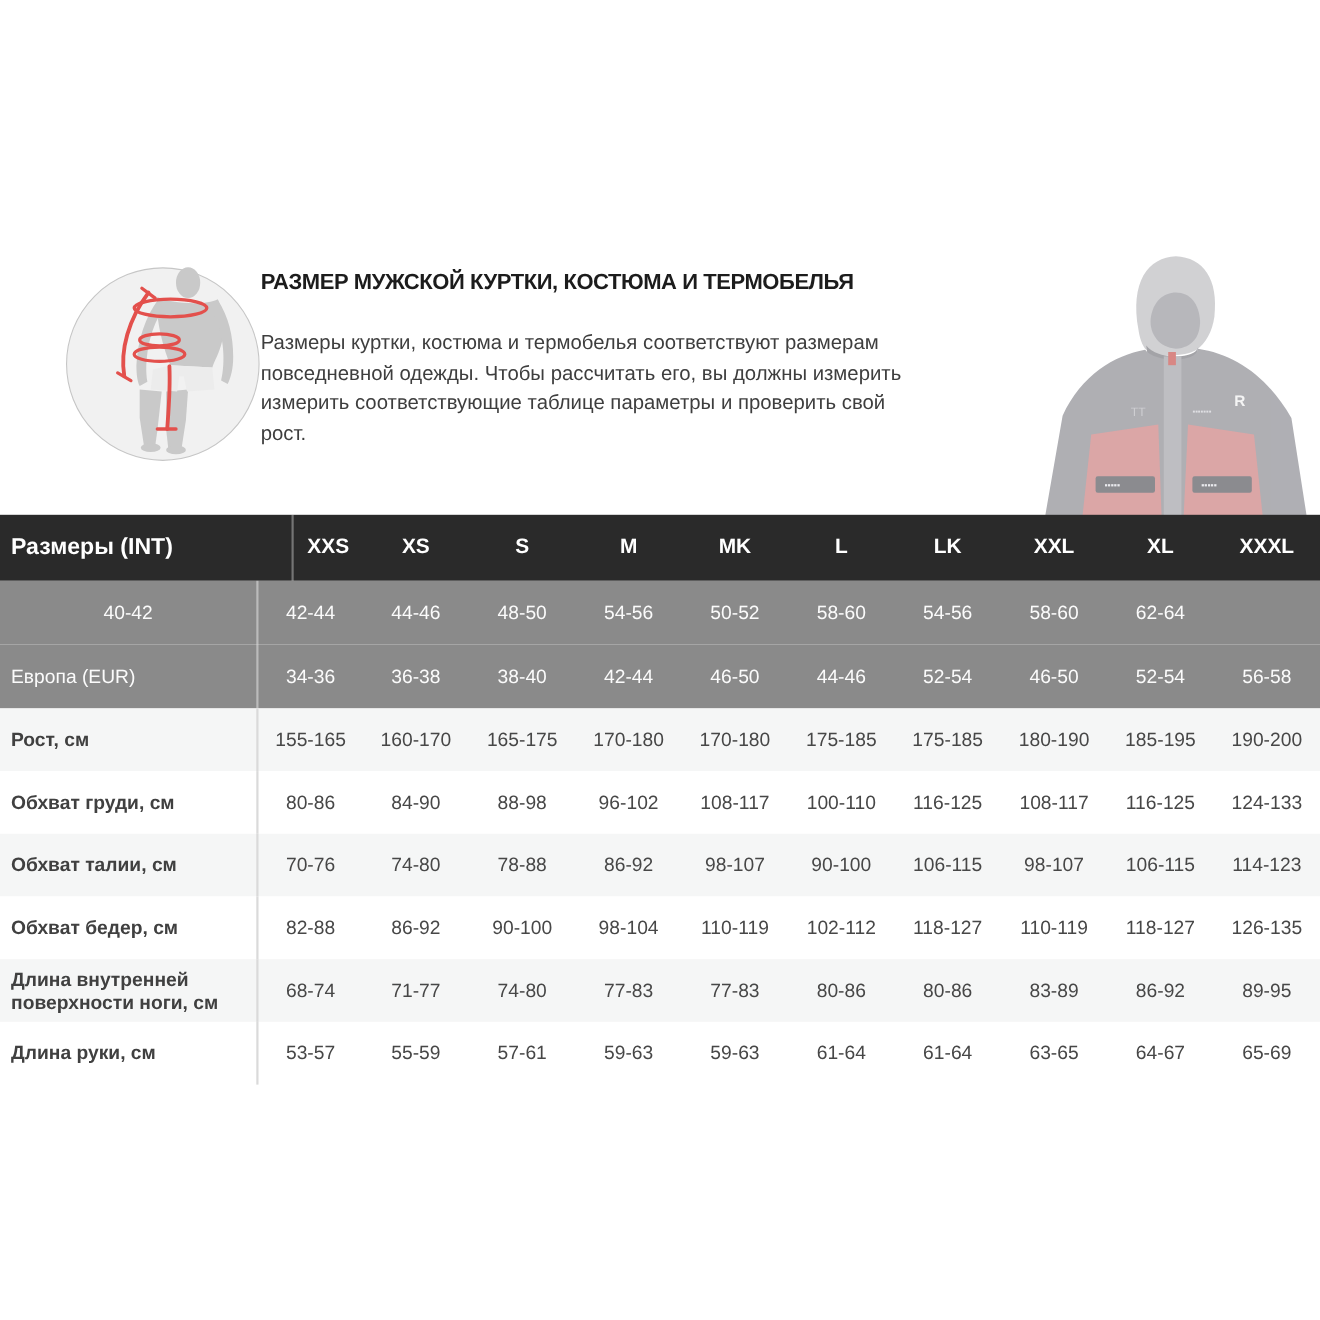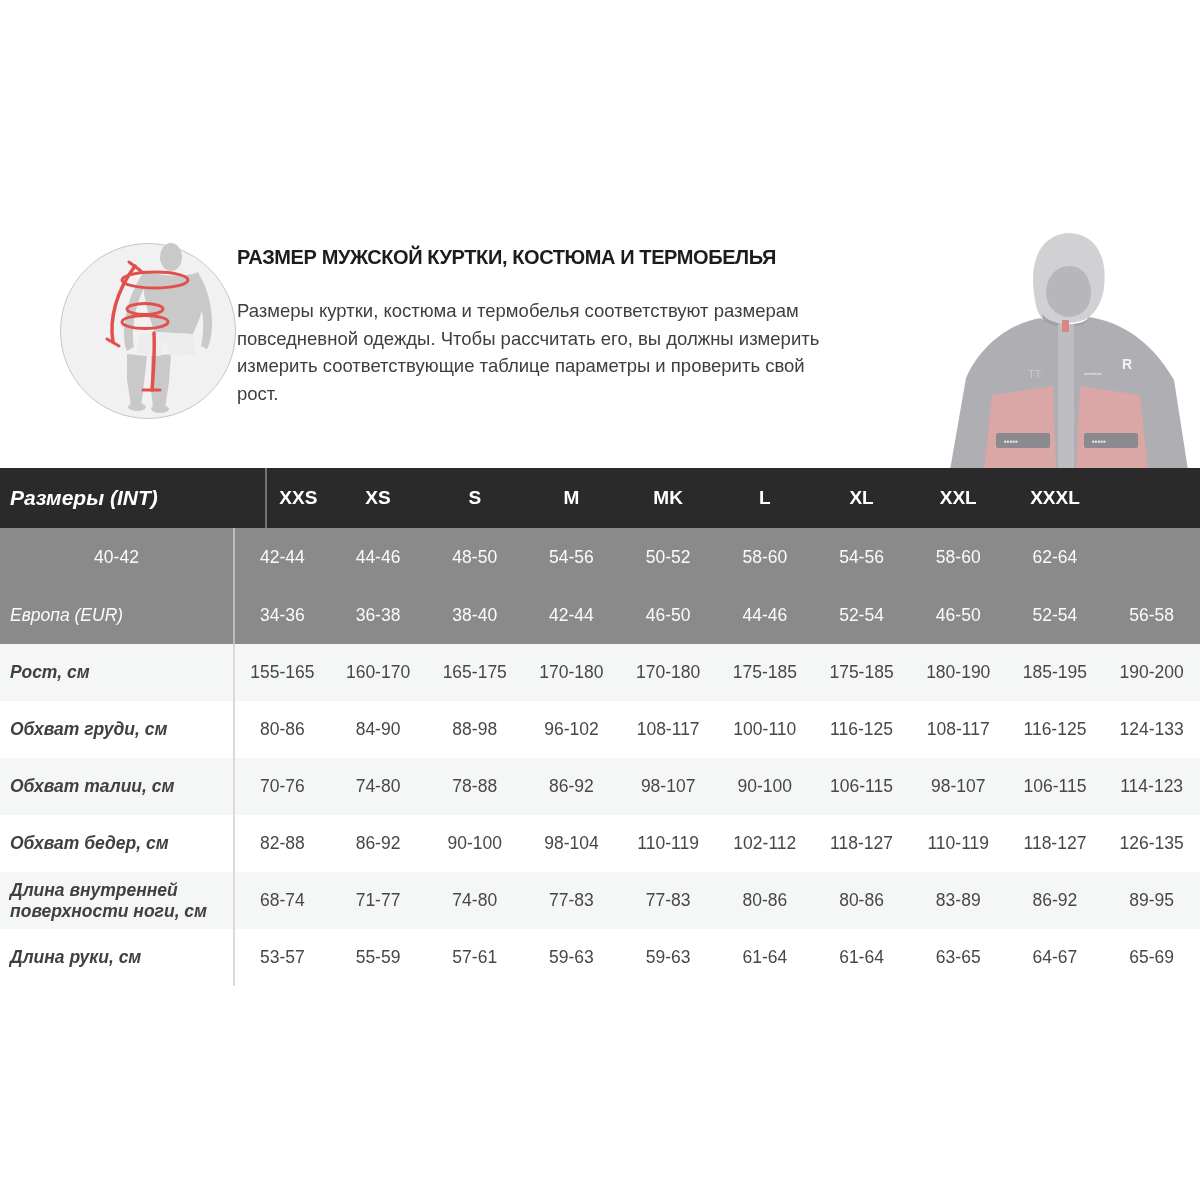--- a/index.html
+++ b/index.html
@@ -14,21 +14,21 @@
          letter-spacing:-0.4px;text-transform:uppercase;}
   .desc{margin:23px 0 12px;font-size:18.5px;line-height:27.5px;color:#3e3e3e;width:600px;}
   .jacket{position:absolute;left:938px;top:228px;width:262px;height:242px;}
 
   
   .size-table{position:absolute;top:468px;left:0;width:1200px;}
   .trow{display:grid;grid-template-columns:233px repeat(10,1fr);}
   .cell{display:flex;align-items:center;justify-content:center;height:100%;
         white-space:nowrap;}
   .label-cell{justify-content:flex-start;padding-left:10px;padding-right:14px;
-        white-space:normal;font-style:italic;}
+        white-space:normal;}
   .trow.header{background:#2a2a2a;height:60px;color:#ffffff;}
   .trow.header .cell{font-weight:700;font-size:19px;}
   .trow.header .label-cell{font-size:21px;}
   .trow.region{background:#8a8a8a;height:58px;color:#fbfbfb;font-size:17.5px;}
   .trow.meas{height:57px;font-size:17.5px;color:#474747;}
   .trow.stripe{background:#f5f6f6;}
   .trow.white{background:#ffffff;}
   .trow.meas .label-cell{font-weight:700;color:#404040;line-height:21px;}
   .trow.header .cell:nth-child(2){border-left:2px solid rgba(255,255,255,0.35);margin-left:32px;}
   .trow.region .cell:nth-child(2){border-left:2px solid rgba(255,255,255,0.42);}
@@ -91,22 +91,23 @@
 
   <div class="size-table">
       <div class="trow header">
         <div class="cell label-cell">Размеры (INT)</div>
         <div class="cell">XXS</div>
         <div class="cell">XS</div>
         <div class="cell">S</div>
         <div class="cell">M</div>
         <div class="cell">MK</div>
         <div class="cell">L</div>
+        <div class="cell">LK</div>
+        <div class="cell">XXL</div>
         <div class="cell">XL</div>
-        <div class="cell">XXL</div>
         <div class="cell">XXXL</div>
       </div>
       <div class="trow region">
         <div class="cell">40-42</div>
         <div class="cell">42-44</div>
         <div class="cell">44-46</div>
         <div class="cell">48-50</div>
         <div class="cell">54-56</div>
         <div class="cell">50-52</div>
         <div class="cell">58-60</div>

